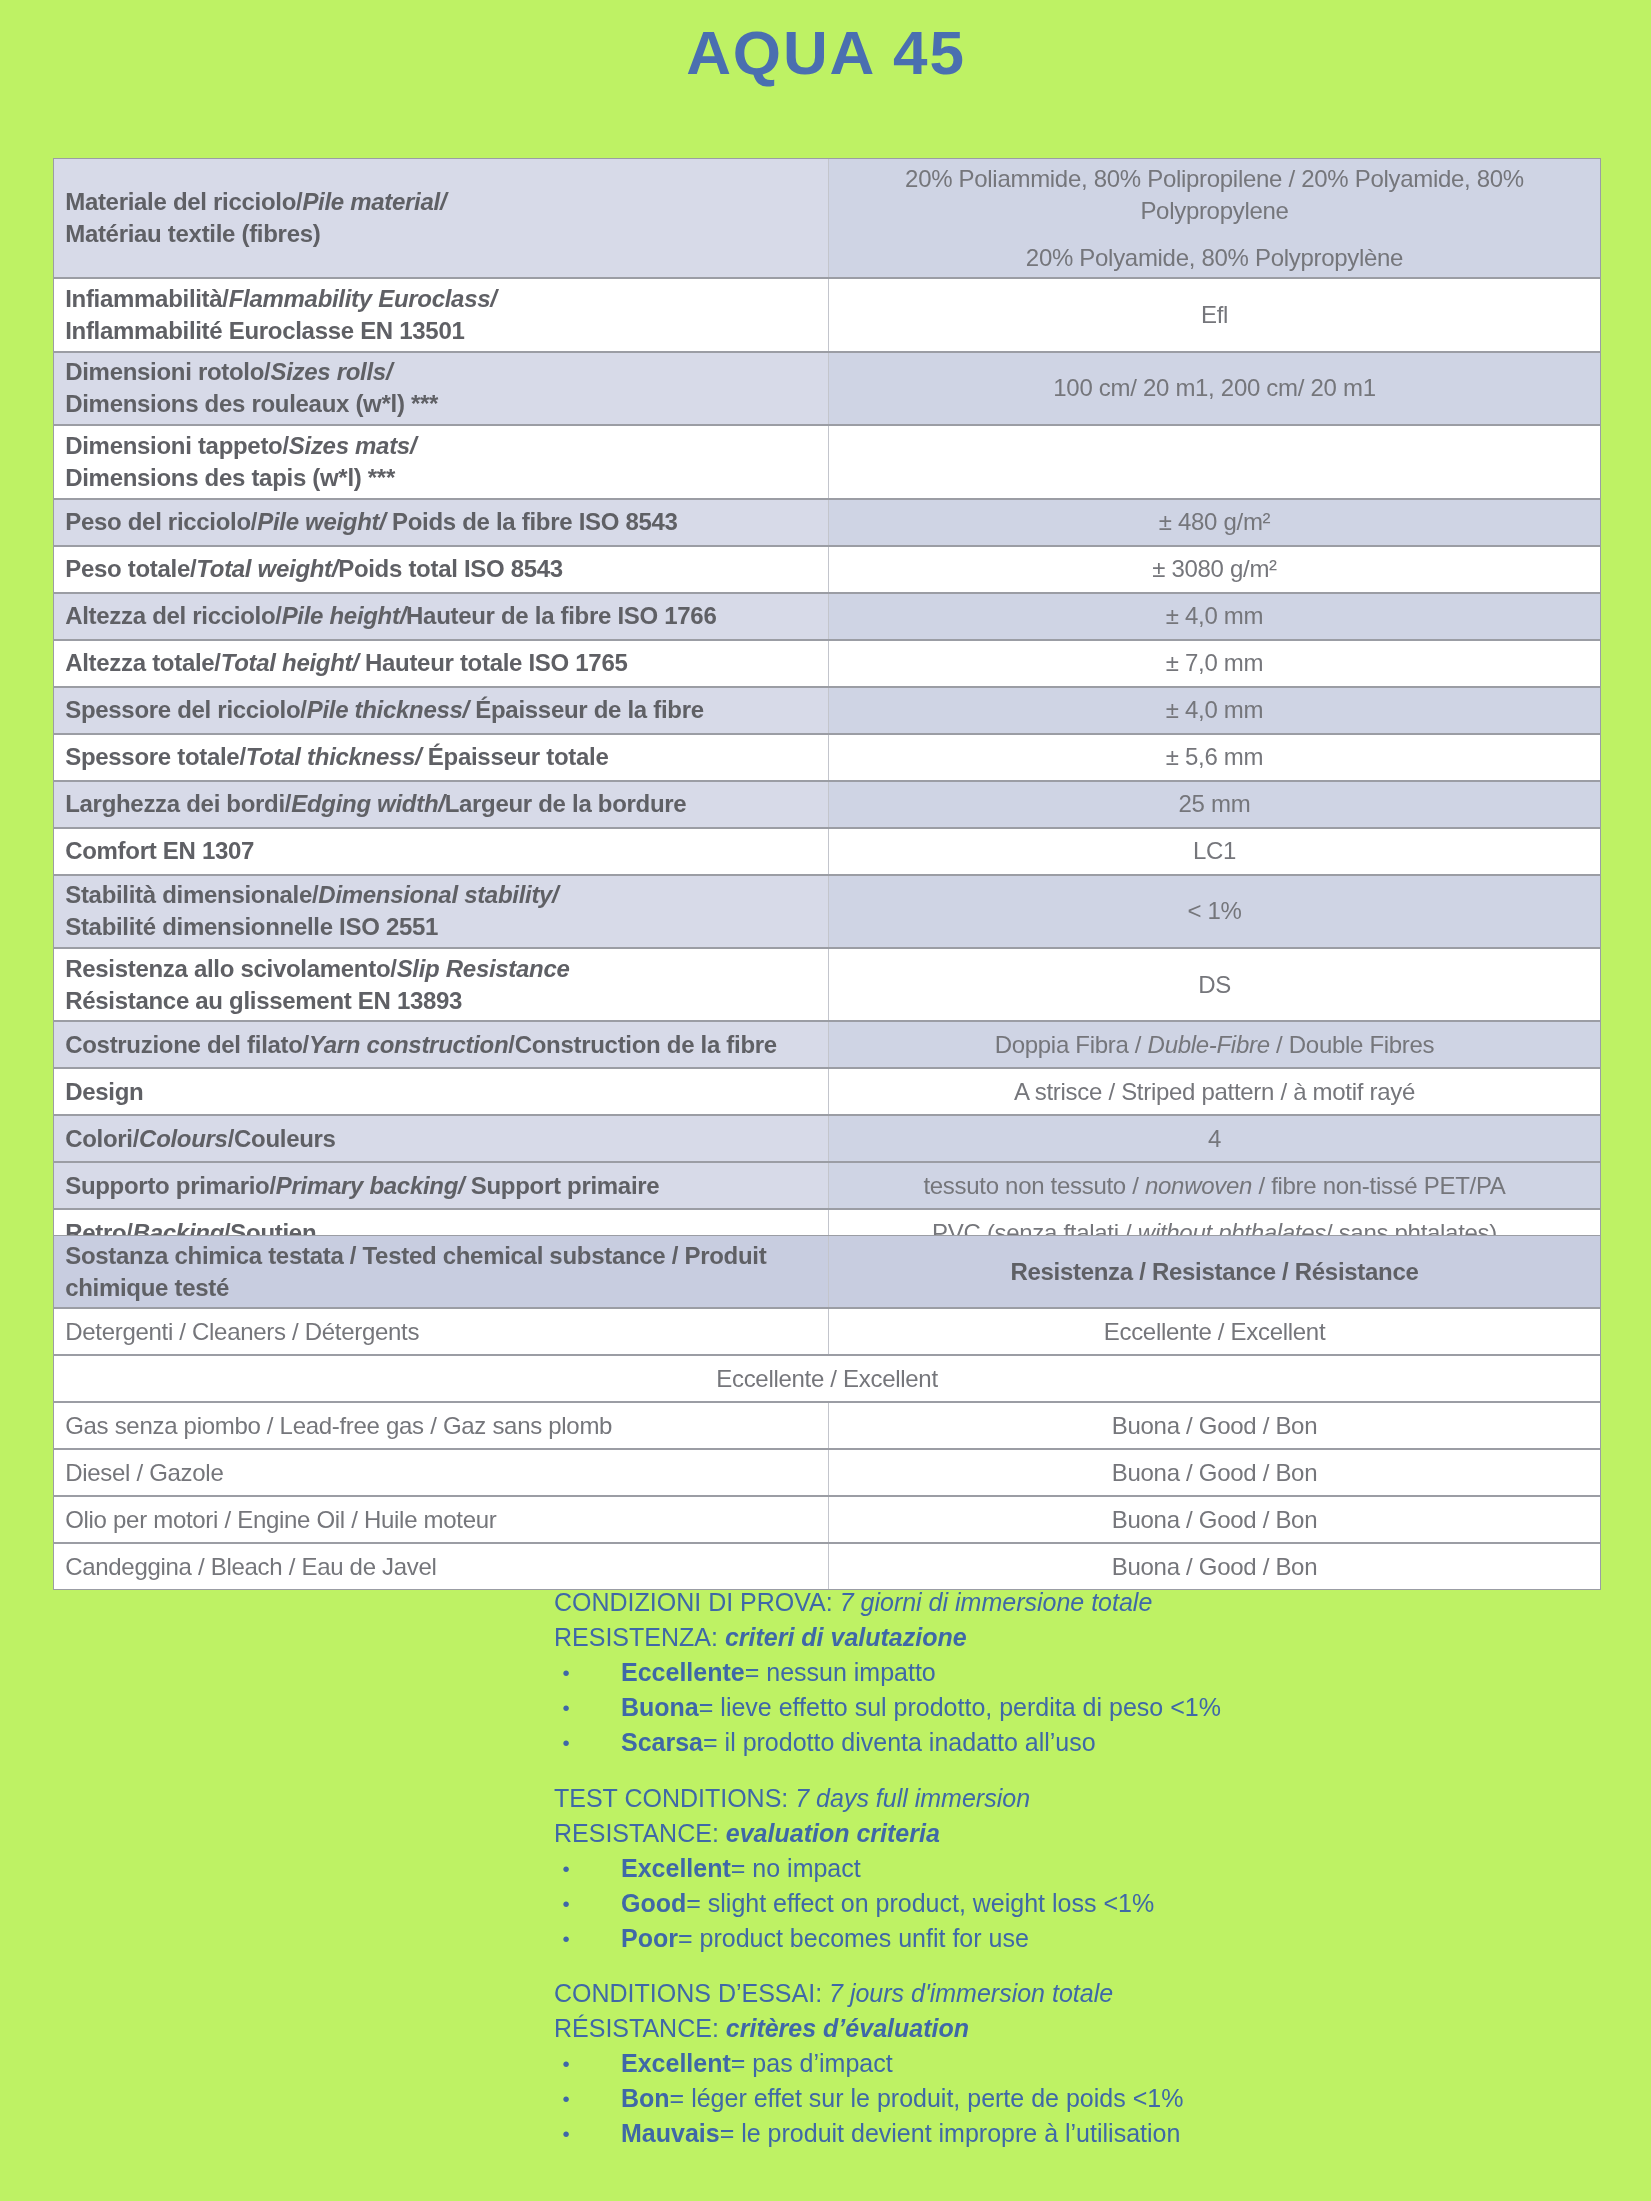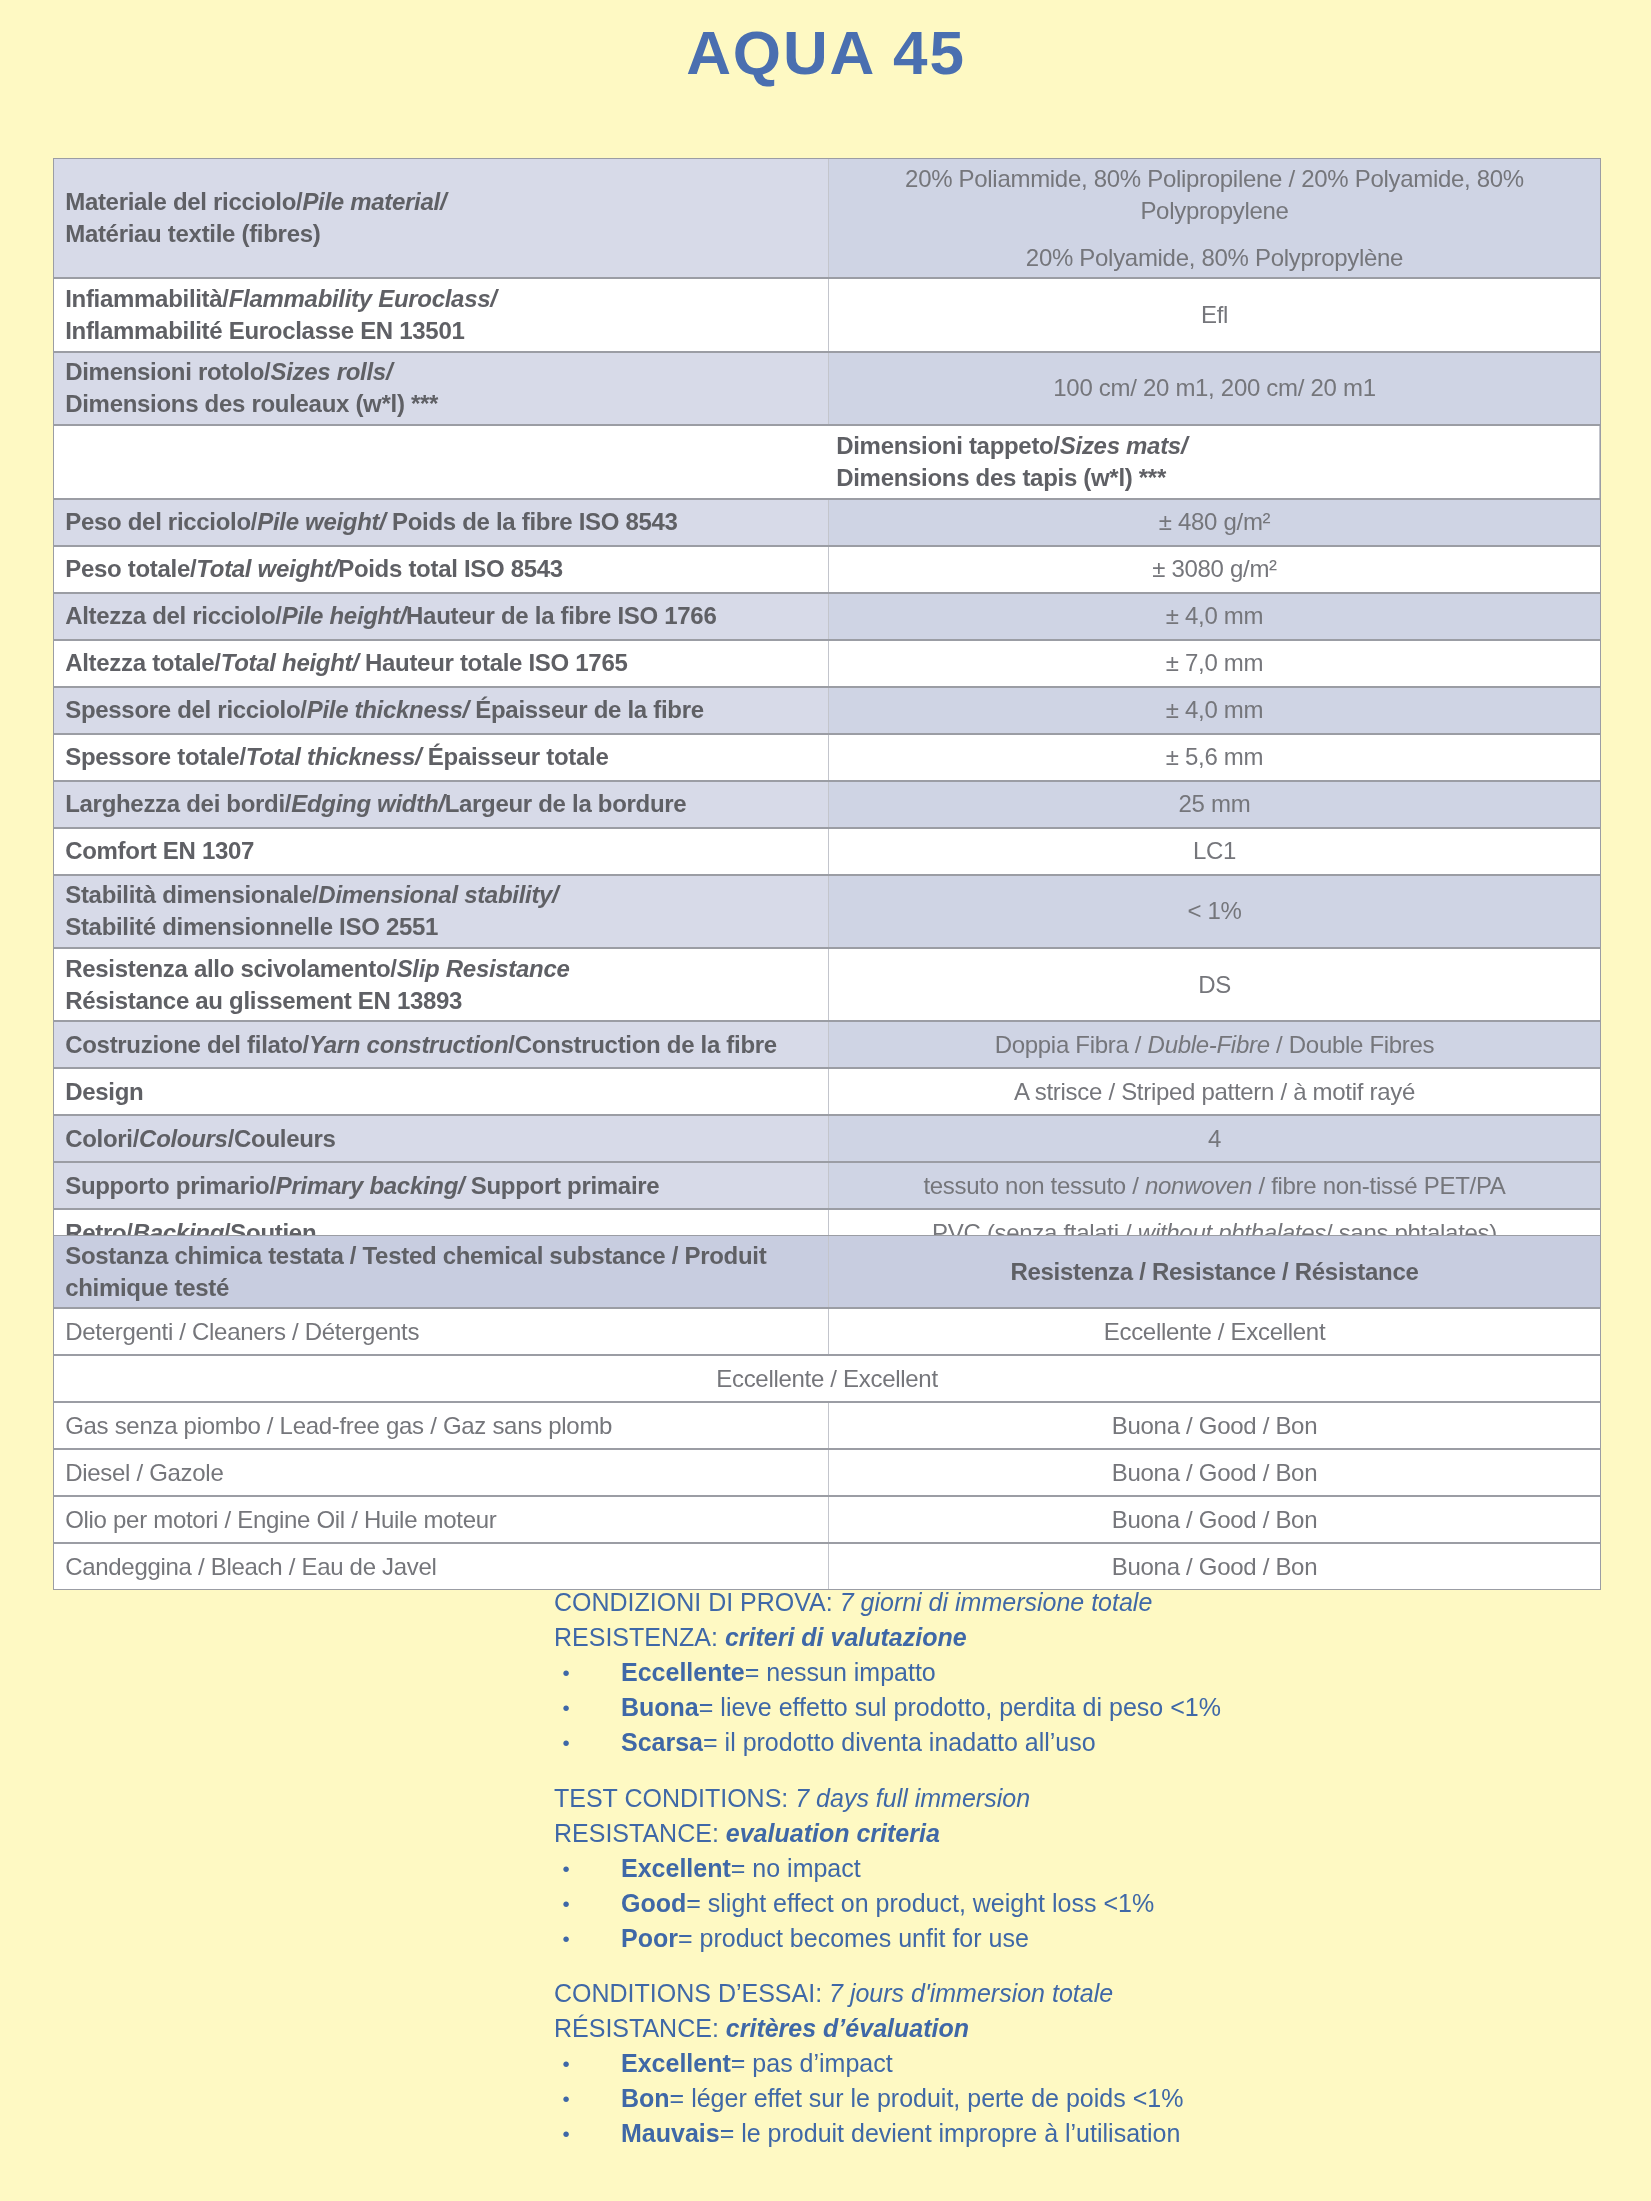--- a/index.html
+++ b/index.html
@@ -11,42 +11,41 @@
     --hline:#9b9da4;
     --vline:#c3c5cc;
     --label-gray:#5f6065;
     --value-gray:#75767b;
   }
   *{margin:0;padding:0;box-sizing:border-box;}
   html,body{background:#ffffff;}
   .page{
     position:relative;
     width:1652px;height:2202px;
-    background:#fef9c3;
+    background:#bef264;
     font-family:"Liberation Sans","DejaVu Sans",sans-serif;
     overflow:hidden;
   }
   .title{
     position:absolute;top:17px;left:0;width:100%;
     text-align:center;
     color:var(--title-blue);
     font-size:62px;font-weight:700;letter-spacing:1.9px;
   }
   
   .tbl{
     position:absolute;left:53px;width:1548px;
     border:1.9px solid var(--hline);
     background:#ffffff;
   }
   #specTable{top:158px;}
   #chemTable{top:1235px;}
   .srow,.crow{
     display:flex;align-items:stretch;
     border-bottom:2.8px solid var(--hline);
-    justify-content:flex-end;
   }
   .srow:last-child,.crow:last-child{border-bottom:none;}
   .cell{
     display:flex;flex-direction:column;justify-content:center;
     min-height:45px;
     padding:3.7px 11.2px;
     font-size:24px;line-height:32px;
     letter-spacing:-0.3px;
   }
   .lab{

